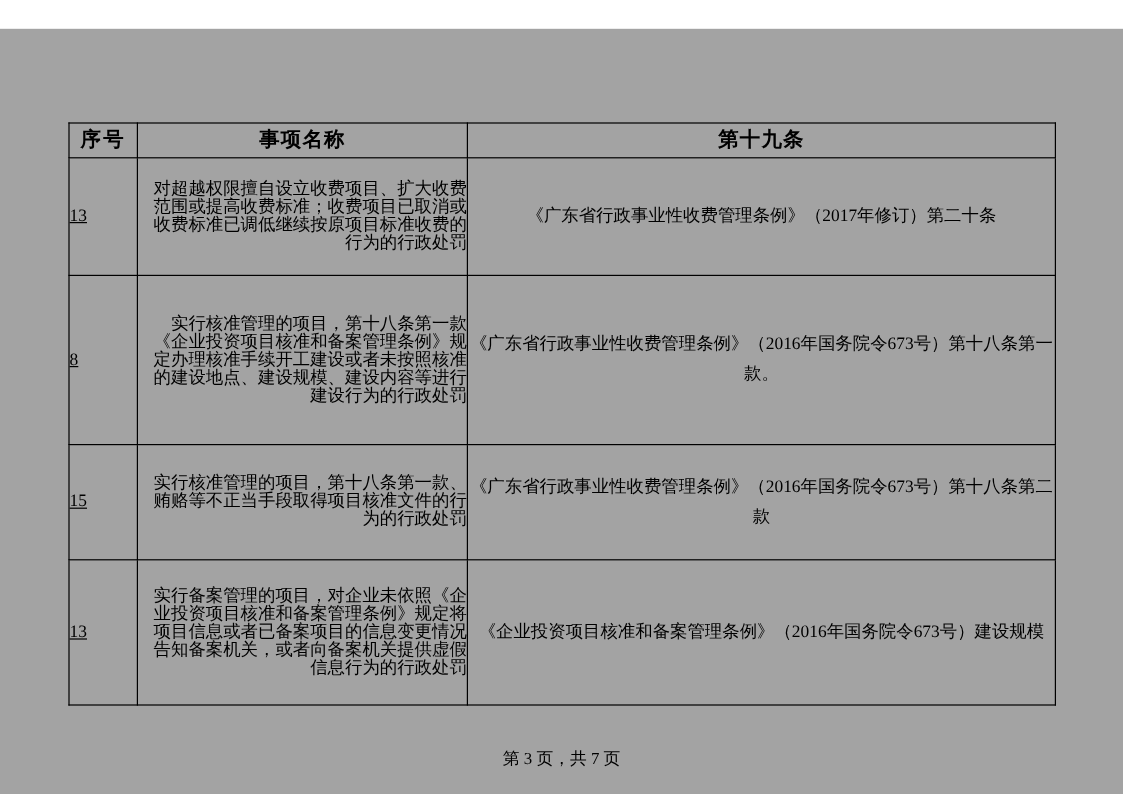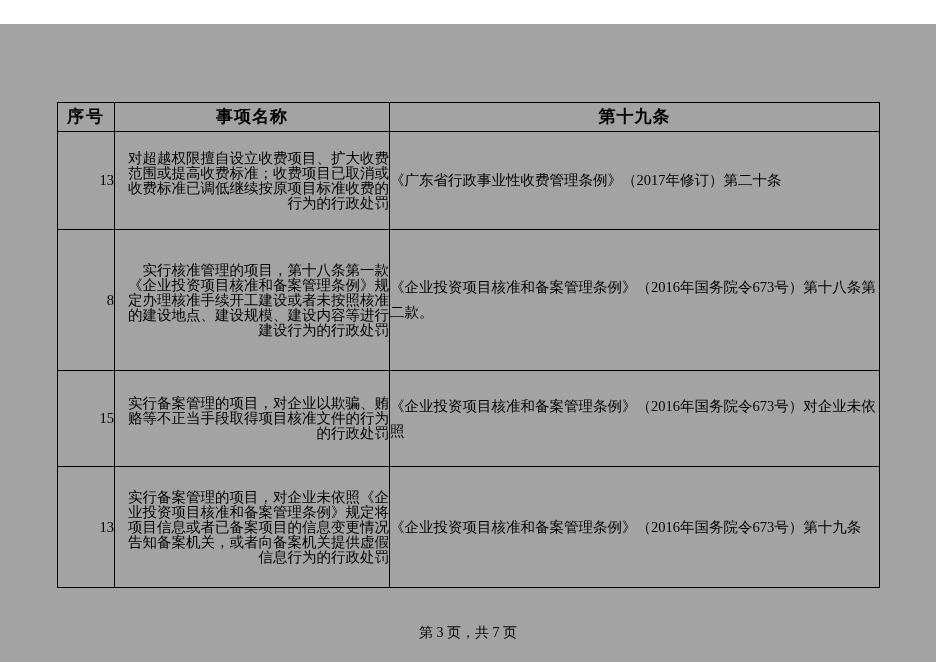--- a/index.html
+++ b/index.html
@@ -46,34 +46,35 @@
     height: 28px;
     text-align: center;
     font-weight: bold;
     font-size: 17px;
     letter-spacing: 1px;
     line-height: 26px;
   }
   thead th.hdr-no { letter-spacing: 2px; }
 
   td.cell-no {
-    text-align: right;
+    text-align: left;
     font-size: 14.5px;
+    text-decoration: underline;
   }
   td.cell-text {
     font-size: 14.5px;
     line-height: 15px;
     padding: 7px 8px 7px 9px;
     text-align: right;
   }
   td.cell-basis {
     font-size: 14.5px;
     line-height: 25px;
     padding: 7px 8px 7px 9px;
-    text-align: left;
+    text-align: center;
   }
   .row-13 td { height: 97px; }
   .row-14 td { height: 140px; }
   .row-15 td { height: 95px; }
   .row-16 td { height: 120px; }
 
   .footer {
     position: absolute;
     left: 0;
     top: 600px;
@@ -106,31 +107,31 @@
     </thead>
     <tbody>
       <tr class="row-13">
         <td class="cell-no">13</td>
         <td class="cell-text">对超越权限擅自设立收费项目、扩大收费范围或提高收费标准；收费项目已取消或收费标准已调低继续按原项目标准收费的行为的行政处罚</td>
         <td class="cell-basis">《广东省行政事业性收费管理条例》（2017年修订）第二十条</td>
       </tr>
       <tr class="row-14">
         <td class="cell-no">8</td>
         <td class="cell-text">实行核准管理的项目，第十八条第一款《企业投资项目核准和备案管理条例》规定办理核准手续开工建设或者未按照核准的建设地点、建设规模、建设内容等进行建设行为的行政处罚</td>
-        <td class="cell-basis">《企业投资项目核准和备案管理条例》（2016年国务院令673号）第十八条第二款。</td>
+        <td class="cell-basis">《广东省行政事业性收费管理条例》（2016年国务院令673号）第十八条第一款。</td>
       </tr>
       <tr class="row-15">
         <td class="cell-no">15</td>
-        <td class="cell-text">实行备案管理的项目，对企业以欺骗、贿赂等不正当手段取得项目核准文件的行为的行政处罚</td>
-        <td class="cell-basis">《企业投资项目核准和备案管理条例》（2016年国务院令673号）对企业未依照</td>
+        <td class="cell-text">实行核准管理的项目，第十八条第一款、贿赂等不正当手段取得项目核准文件的行为的行政处罚</td>
+        <td class="cell-basis">《广东省行政事业性收费管理条例》（2016年国务院令673号）第十八条第二款</td>
       </tr>
       <tr class="row-16">
         <td class="cell-no">13</td>
         <td class="cell-text">实行备案管理的项目，对企业未依照《企业投资项目核准和备案管理条例》规定将项目信息或者已备案项目的信息变更情况告知备案机关，或者向备案机关提供虚假信息行为的行政处罚</td>
-        <td class="cell-basis">《企业投资项目核准和备案管理条例》（2016年国务院令673号）第十九条</td>
+        <td class="cell-basis">《企业投资项目核准和备案管理条例》（2016年国务院令673号）建设规模</td>
       </tr>
     </tbody>
   </table>
 
   <div class="footer">
     <span class="num">第 3 页，共 7 页</span>
   </div>
 
 </div>
 

